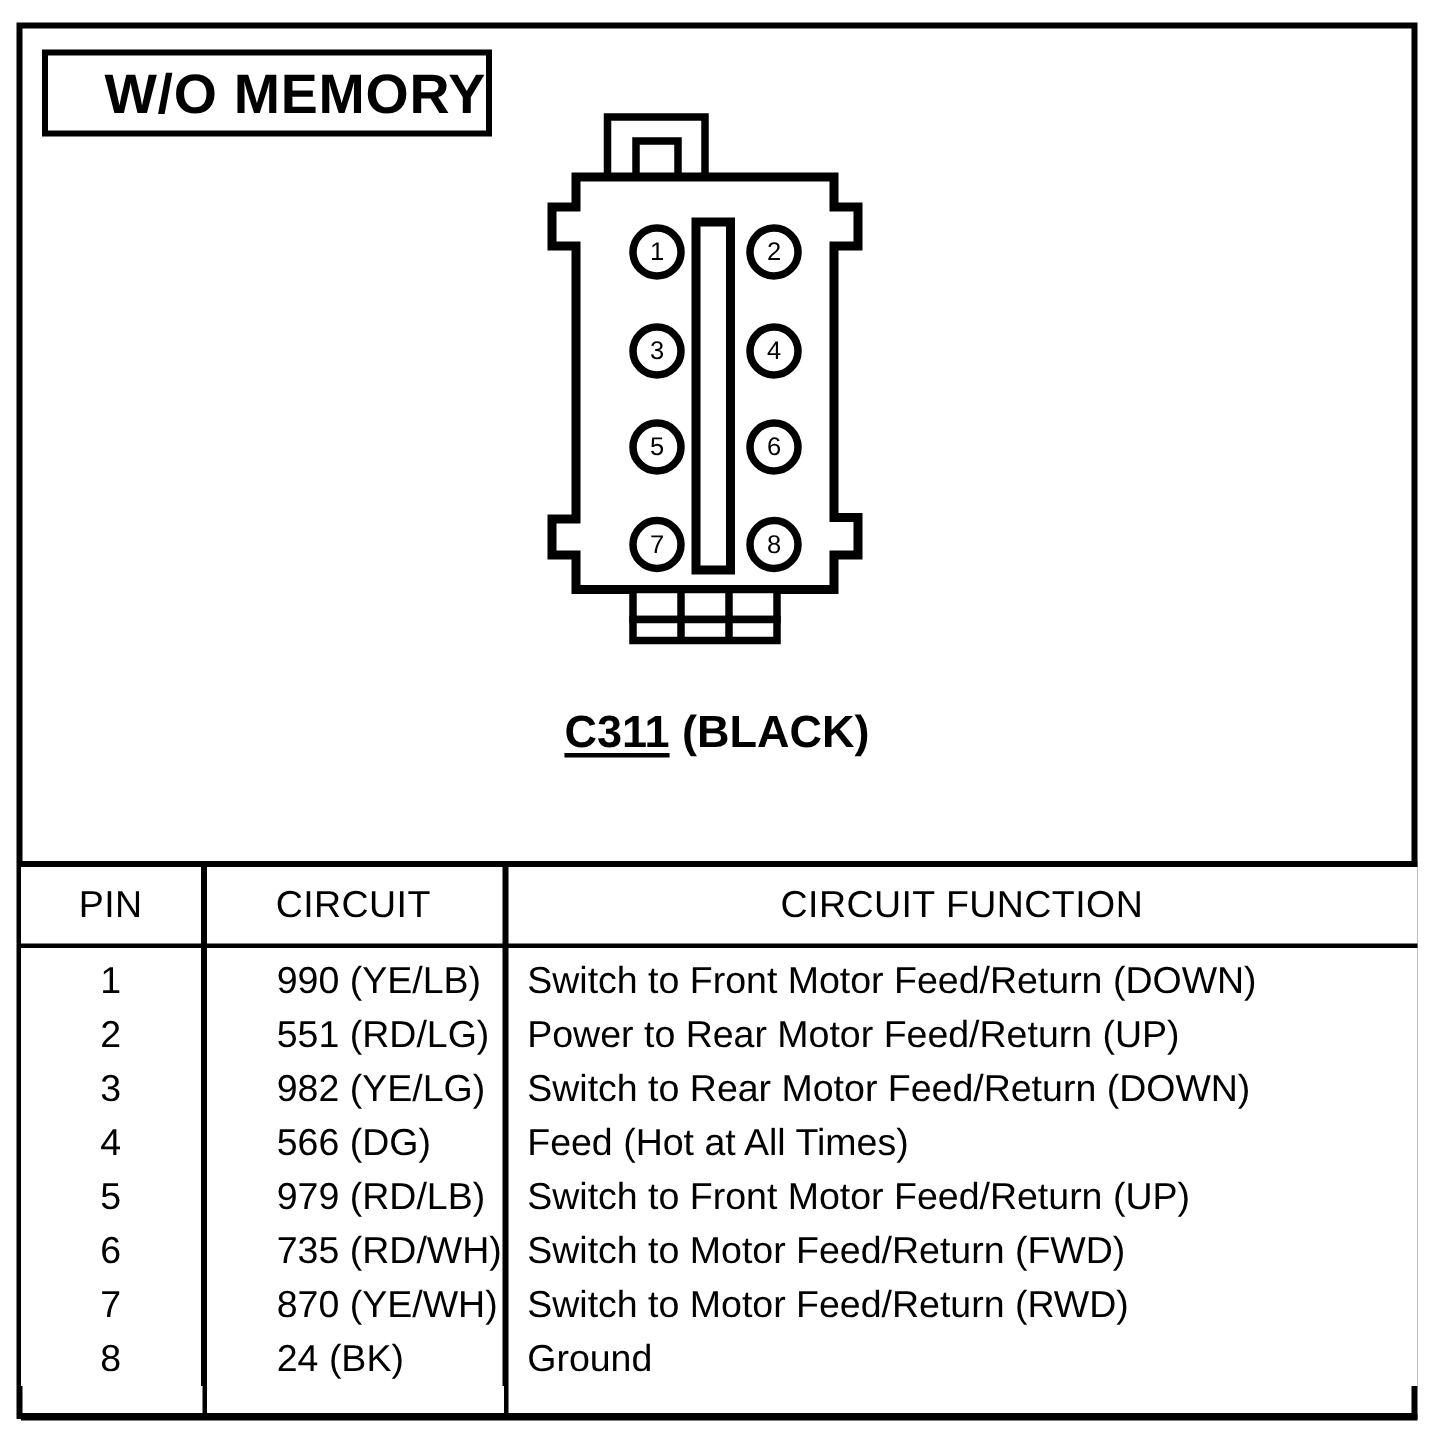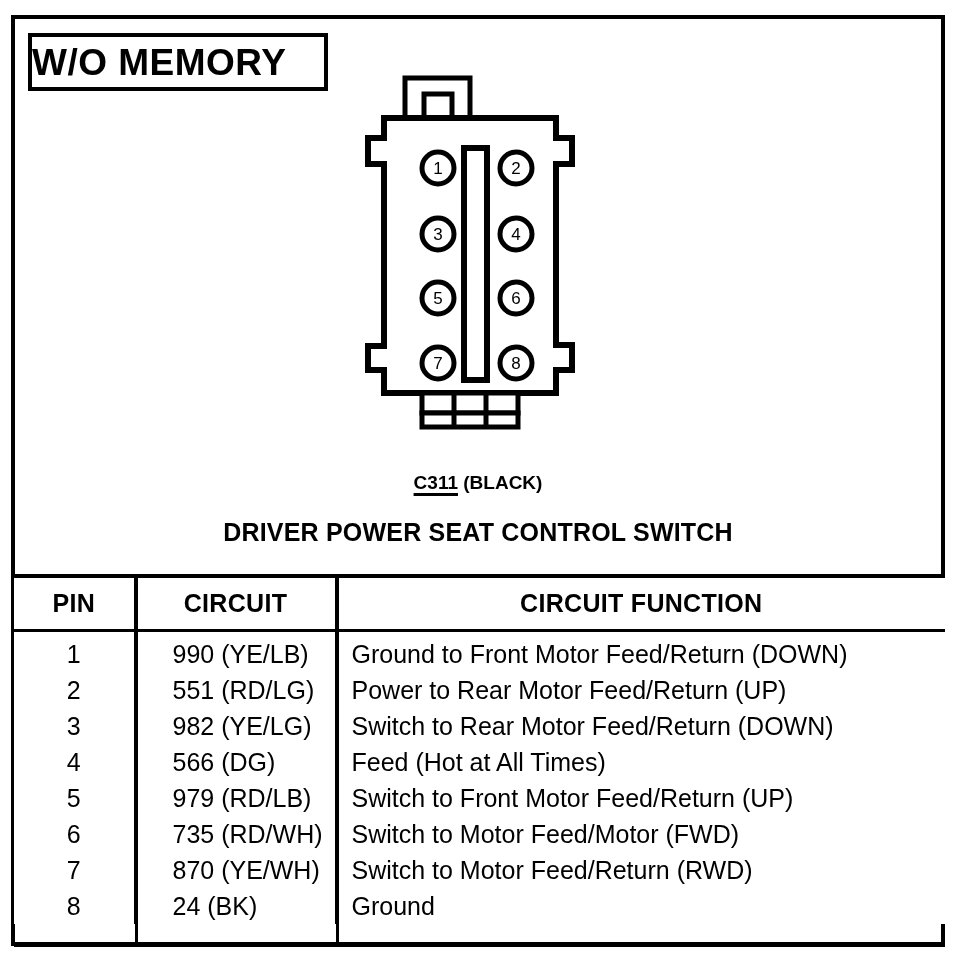--- a/index.html
+++ b/index.html
@@ -34,21 +34,21 @@
     position: absolute;
     left: 28px;
     top: 33px;
     width: 300px;
     height: 58px;
     border: 4px solid #000;
     box-sizing: border-box;
     background: #fff;
     display: flex;
     align-items: center;
-    justify-content: flex-start;
+    justify-content: flex-end;
   }
   #title-box .title-text {
     font-size: 37px;
     font-weight: bold;
     letter-spacing: 0.5px;
     color: #000;
     line-height: 1;
     white-space: nowrap;
   }
   
@@ -65,21 +65,21 @@
     position: absolute;
     left: 15px;
     width: 926px;
     text-align: center;
     color: #000;
     font-weight: bold;
     white-space: nowrap;
   }
   #caption-connector-id {
     top: 472px;
-    font-size: 19px;
+    font-size: 30px;
   }
   #caption-connector-id .underlined {
     text-decoration: underline;
     text-decoration-thickness: 3px;
     text-underline-offset: 4px;
   }
   #caption-device-name {
     top: 518px;
     font-size: 25px;
     letter-spacing: 0.2px;
@@ -99,21 +99,21 @@
   #pin-table col.c-function { width: 609px; }
 
   #pin-table th, #pin-table td {
     color: #000;
     padding: 0;
     vertical-align: middle;
   }
   #pin-table thead th {
     height: 51px;
     font-size: 25px;
-    font-weight: bold;
+    font-weight: normal;
     text-align: center;
     border-top: 4px solid #000;
     border-bottom: 3px solid #000;
     letter-spacing: 0.3px;
   }
   #pin-table thead th.col-pin,
   #pin-table thead th.col-circuit {
     border-right: 3px solid #000;
   }
   #pin-table tbody td {
@@ -123,21 +123,21 @@
   }
   #pin-table tbody td.cell-pin {
     text-align: center;
   }
   #pin-table tbody td.cell-pin,
   #pin-table tbody td.cell-circuit {
     border-right: 3px solid #000;
   }
   #pin-table tbody td.cell-circuit {
     text-align: left;
-    padding-left: 36px;
+    padding-left: 48px;
   }
   #pin-table tbody td.cell-function {
     text-align: left;
     padding-left: 14px;
   }
   #pin-table tbody tr:first-child td { padding-top: 4px; }
   
   #table-bottom-rule {
     position: absolute;
     left: 14px;
@@ -258,40 +258,39 @@
         <circle cx="156" cy="293" r="16" fill="#ffffff" stroke="#000000" stroke-width="5"></circle>
         <text x="156" y="293" text-anchor="middle" dominant-baseline="central" font-family="Liberation Sans, sans-serif" font-size="17" fill="#000000">8</text>
       </g>
     </svg>
   </div>
 
   <div class="caption" id="caption-connector-id">
     <span class="underlined">C311</span><span>&nbsp;</span><span>(BLACK)</span>
   </div>
 
-  <div class="caption" id="caption-device-name">DRIVER POWER SEAT CONTROL SWITCH</div>
 
   <table id="pin-table">
     <colgroup>
       <col class="c-pin">
         <col class="c-circuit">
         <col class="c-function">
     </colgroup>
     <thead>
       <tr>
         <th class="col-pin">PIN</th>
         <th class="col-circuit">CIRCUIT</th>
         <th class="col-function">CIRCUIT FUNCTION</th>
       </tr>
     </thead>
     <tbody>
       <tr>
         <td class="cell-pin">1</td>
         <td class="cell-circuit">990 (YE/LB)</td>
-        <td class="cell-function">Ground to Front Motor Feed/Return (DOWN)</td>
+        <td class="cell-function">Switch to Front Motor Feed/Return (DOWN)</td>
       </tr>
       <tr>
         <td class="cell-pin">2</td>
         <td class="cell-circuit">551 (RD/LG)</td>
         <td class="cell-function">Power to Rear Motor Feed/Return (UP)</td>
       </tr>
       <tr>
         <td class="cell-pin">3</td>
         <td class="cell-circuit">982 (YE/LG)</td>
         <td class="cell-function">Switch to Rear Motor Feed/Return (DOWN)</td>
@@ -302,21 +301,21 @@
         <td class="cell-function">Feed (Hot at All Times)</td>
       </tr>
       <tr>
         <td class="cell-pin">5</td>
         <td class="cell-circuit">979 (RD/LB)</td>
         <td class="cell-function">Switch to Front Motor Feed/Return (UP)</td>
       </tr>
       <tr>
         <td class="cell-pin">6</td>
         <td class="cell-circuit">735 (RD/WH)</td>
-        <td class="cell-function">Switch to Motor Feed/Motor (FWD)</td>
+        <td class="cell-function">Switch to Motor Feed/Return (FWD)</td>
       </tr>
       <tr>
         <td class="cell-pin">7</td>
         <td class="cell-circuit">870 (YE/WH)</td>
         <td class="cell-function">Switch to Motor Feed/Return (RWD)</td>
       </tr>
       <tr>
         <td class="cell-pin">8</td>
         <td class="cell-circuit">24 (BK)</td>
         <td class="cell-function">Ground</td>

